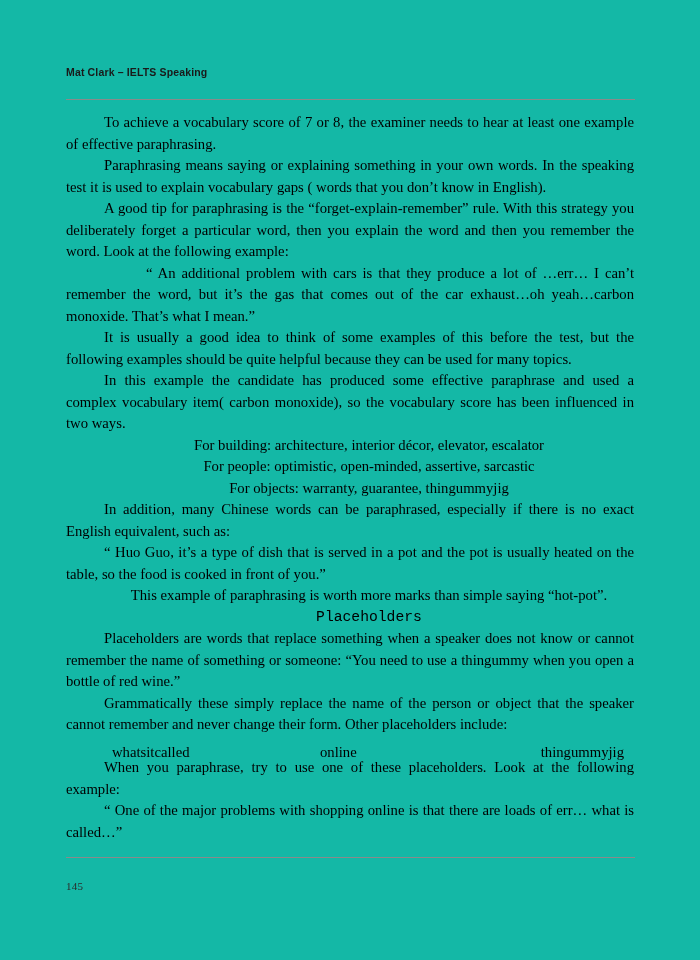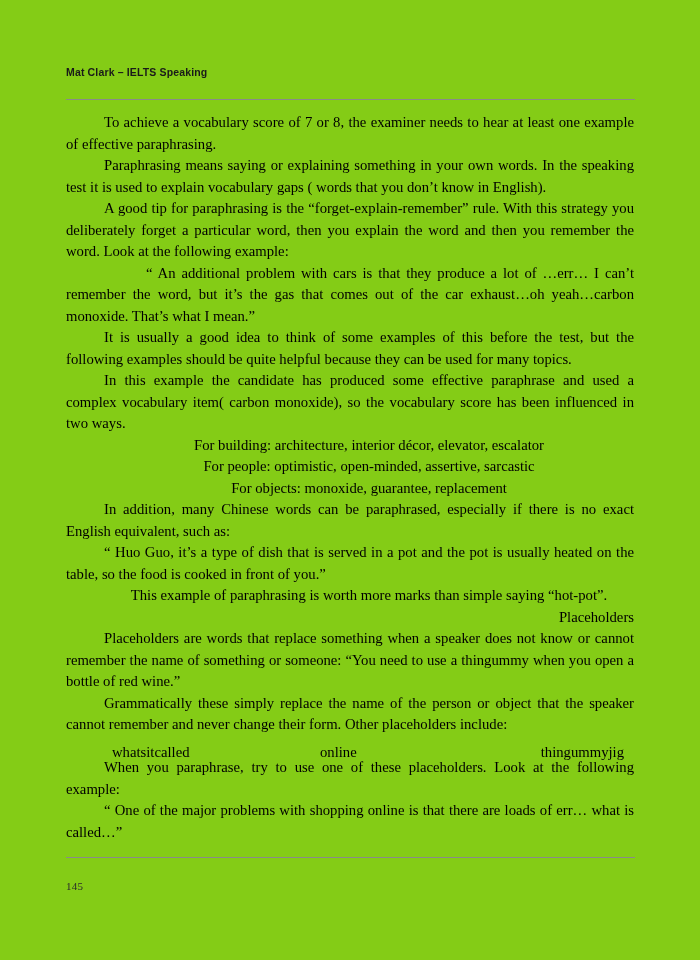--- a/index.html
+++ b/index.html
@@ -16,21 +16,21 @@
     color: #000000;
     -webkit-font-smoothing: antialiased;
   }
 
   .page {
     position: absolute;
     left: 0;
     top: 0;
     width: 700px;
     height: 960px;
-    background: #84cc16;
+    background: #14b8a6;
   }
 
   
   .running-header {
     position: absolute;
     left: 66px;
     top: 66px;
     width: 568px;
     font-family: "Liberation Sans", "DejaVu Sans", sans-serif;
     font-weight: bold;
@@ -74,22 +74,23 @@
   }
 
   
   .content p.listline {
     text-align: center;
     text-indent: 38px;
   }
 
   
   .content p.plainline {
-    text-align: right;
+    text-align: center;
     text-indent: 38px;
+    font-family: Liberation Mono, monospace;
   }
 
   
   .placeholder-row {
     position: relative;
     height: 21.5px;
     line-height: 21.5px;
     font-size: 14.7px;
   }
   .placeholder-row .ph {
@@ -132,21 +133,21 @@
     <p class="quote-deep">“ An additional problem with cars is that they produce a lot of …err… I can’t remember the word, but it’s the gas that comes out of the car exhaust…oh  yeah…carbon monoxide. That’s what I mean.”</p>
 
     <p>It is usually a good idea to think of some examples of this before the test, but the following examples should be quite helpful because they can be used for many topics.</p>
 
     <p> In this example the candidate has produced some effective paraphrase and used a complex vocabulary item( carbon monoxide), so the vocabulary score has been influenced in two ways.</p>
 
     <p class="listline">For building: architecture, interior décor, elevator, escalator</p>
 
     <p class="listline">For people: optimistic, open-minded, assertive, sarcastic</p>
 
-    <p class="listline">For objects: monoxide, guarantee, replacement</p>
+    <p class="listline">For objects: warranty, guarantee, thingummyjig</p>
 
 
     <p>In addition, many Chinese words can be paraphrased, especially if there is no exact English equivalent, such as:</p>
 
     <p>“ Huo Guo, it’s a type of dish that is served in a pot and the pot is usually heated on the table, so the food is cooked in front of you.”</p>
 
     <p class="listline">This example of paraphrasing is worth more marks than simple saying “hot-pot”.</p>
 
     <p class="plainline">Placeholders</p>
 

